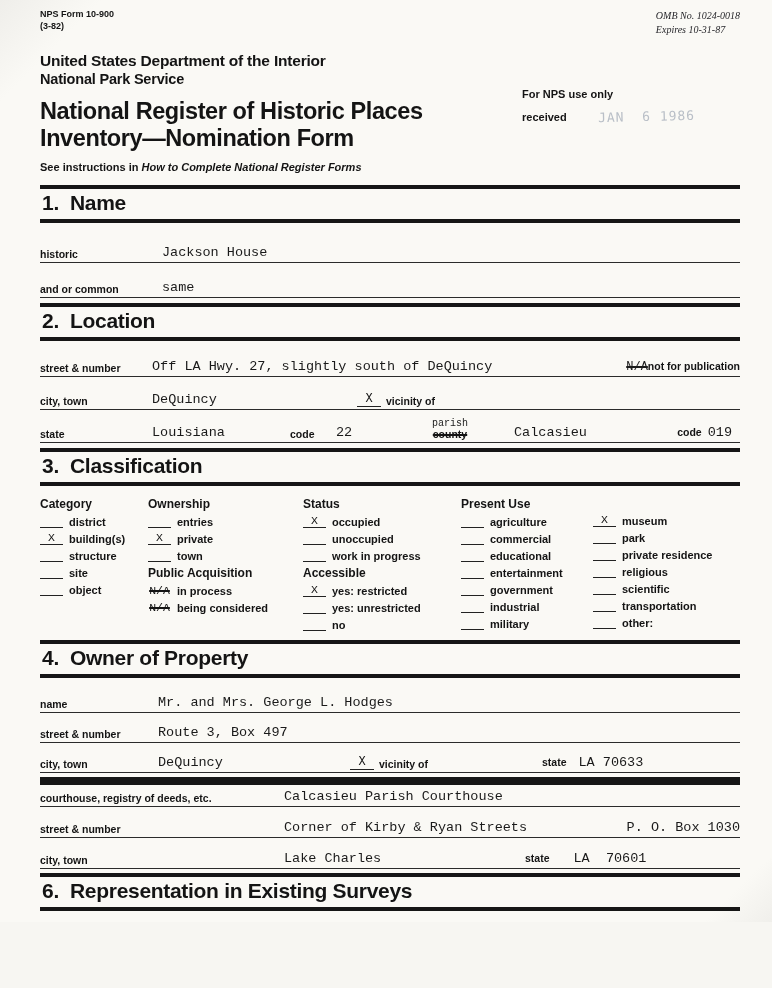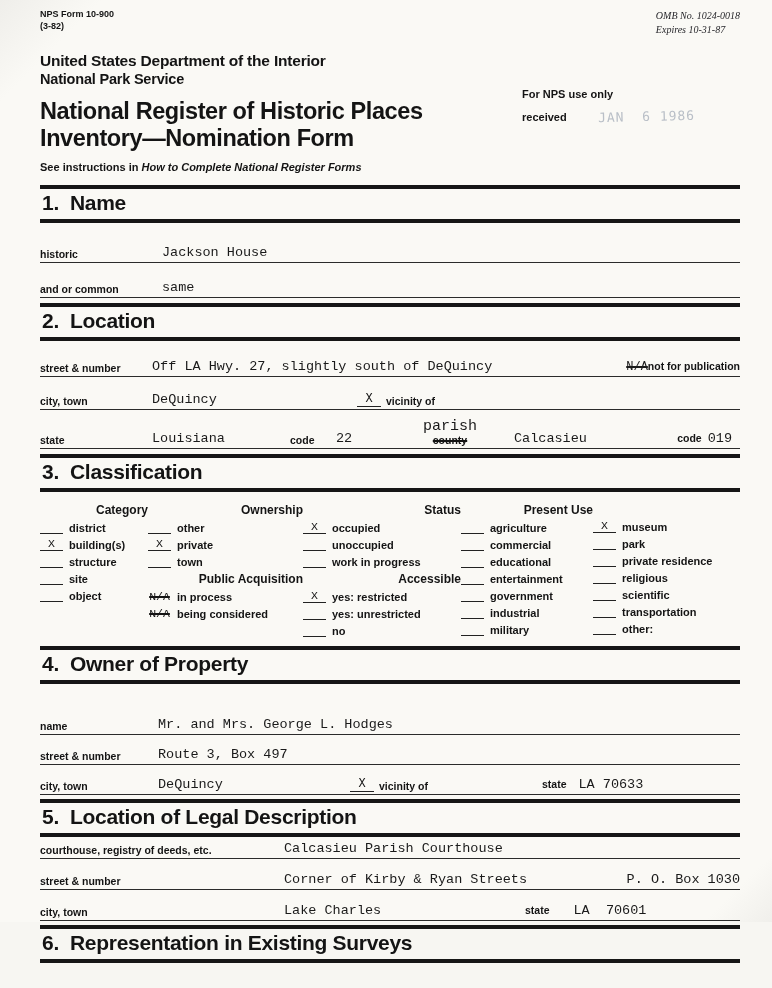--- a/index.html
+++ b/index.html
@@ -39,21 +39,21 @@
   .frow.bottomalign{align-items:flex-end;}
   .flabel{font-size:10.5px;font-weight:bold;white-space:nowrap;flex:none;}
   .typed{font-family:"Liberation Mono","DejaVu Sans Mono",monospace;font-size:13.5px;color:#1a1a1a;white-space:pre;}
   .strike{text-decoration:line-through;text-decoration-thickness:1.5px;}
   .blank{display:inline-block;min-width:24px;border-bottom:1.7px solid #222;text-align:center;
          font-family:"Liberation Mono","DejaVu Sans Mono",monospace;font-size:12px;line-height:11px;height:12px;flex:none;}
   .inlinechk{display:flex;align-items:flex-end;gap:5px;flex:none;}
   .stack{display:inline-flex;flex-direction:column;align-items:center;line-height:1.05;flex:none;}
   
   .cols{display:flex;margin-top:7px;padding-bottom:9px;}
-  .colhead{font-size:12px;font-weight:bold;margin:4px 0 1px;white-space:nowrap;text-align:right;}
+  .colhead{font-size:12px;font-weight:bold;margin:4px 0 1px;white-space:nowrap;}
   .chk{display:flex;align-items:flex-end;gap:6px;margin-top:2px;height:15px;}
   .chk .blank{min-width:23px;height:11px;font-size:11.5px;line-height:10px;}
   .clabel{font-size:11px;font-weight:bold;white-space:nowrap;}
   .rightgrp{display:flex;align-items:baseline;margin-left:auto;flex:none;}
 </style>
 </head>
 <body>
 
 <div class="page">
 
@@ -119,21 +119,21 @@
       <span class="blank">X</span>
       <span class="flabel">vicinity of</span>
     </span>
   </div>
   <div class="frow bottomalign" style="margin-top:9px">
     <span class="flabel" style="width:112px">state</span>
     <span class="typed" style="width:138px">Louisiana</span>
     <span class="flabel" style="width:46px">code</span>
     <span class="typed" style="width:78px">22</span>
     <span class="stack" style="width:72px">
-      <span class="typed" style="font-size:15px">parish</span>
+      <span class="typed" style="font-size:10px">parish</span>
       <span class="flabel strike">county</span>
     </span>
     <span class="typed" style="margin-left:28px">Calcasieu</span>
     <span class="rightgrp" style="padding-right:8px">
       <span class="flabel">code</span>
       <span class="typed" style="margin-left:6px">019</span>
     </span>
   </div>
 
   <div class="bar" style="margin-top:5px"></div>
@@ -161,21 +161,21 @@
         </div>
       <div class="chk">
           <span class="blank"></span>
           <span class="clabel">object</span>
         </div>
     </div>
     <div style="width:155px">
       <div class="colhead">Ownership</div>
       <div class="chk">
           <span class="blank"></span>
-          <span class="clabel">other</span>
+          <span class="clabel">entries</span>
         </div>
       <div class="chk">
           <span class="blank">X</span>
           <span class="clabel">private</span>
         </div>
       <div class="chk">
           <span class="blank"></span>
           <span class="clabel">town</span>
         </div>
       <div class="colhead">Public Acquisition</div>
@@ -276,21 +276,21 @@
           <span class="blank"></span>
           <span class="clabel">other:</span>
         </div>
     </div>
   </div>
 
   <div class="bar"></div>
   <div class="sechead">4.  Owner of Property</div>
   <div class="bar"></div>
 
-  <div class="frow" style="margin-top:33px">
+  <div class="frow" style="margin-top:17px">
     <span class="flabel" style="width:118px">name</span>
     <span class="typed">Mr. and Mrs. George L. Hodges</span>
   </div>
   <div class="frow" style="margin-top:12px">
     <span class="flabel" style="width:118px">street &amp; number</span>
     <span class="typed">Route 3, Box 497</span>
   </div>
   <div class="frow" style="margin-top:12px">
     <span class="flabel" style="width:118px">city, town</span>
     <span class="typed" style="width:192px">DeQuincy</span>
@@ -298,21 +298,20 @@
       <span class="blank">X</span>
       <span class="flabel">vicinity of</span>
     </span>
     <span class="rightgrp" style="width:198px">
       <span class="flabel">state</span>
       <span class="typed" style="margin-left:12px">LA 70633</span>
     </span>
   </div>
 
   <div class="bar" style="margin-top:4px"></div>
-  <div class="sechead">5.  Location of Legal Description</div>
   <div class="bar"></div>
 
   <div class="frow" style="margin-top:4px">
     <span class="flabel" style="width:244px">courthouse, registry of deeds, etc.</span>
     <span class="typed">Calcasieu Parish Courthouse</span>
   </div>
   <div class="frow" style="margin-top:13px">
     <span class="flabel" style="width:244px">street &amp; number</span>
     <span class="typed">Corner of Kirby &amp; Ryan Streets</span>
     <span class="typed rightgrp">P. O. Box 1030</span>

